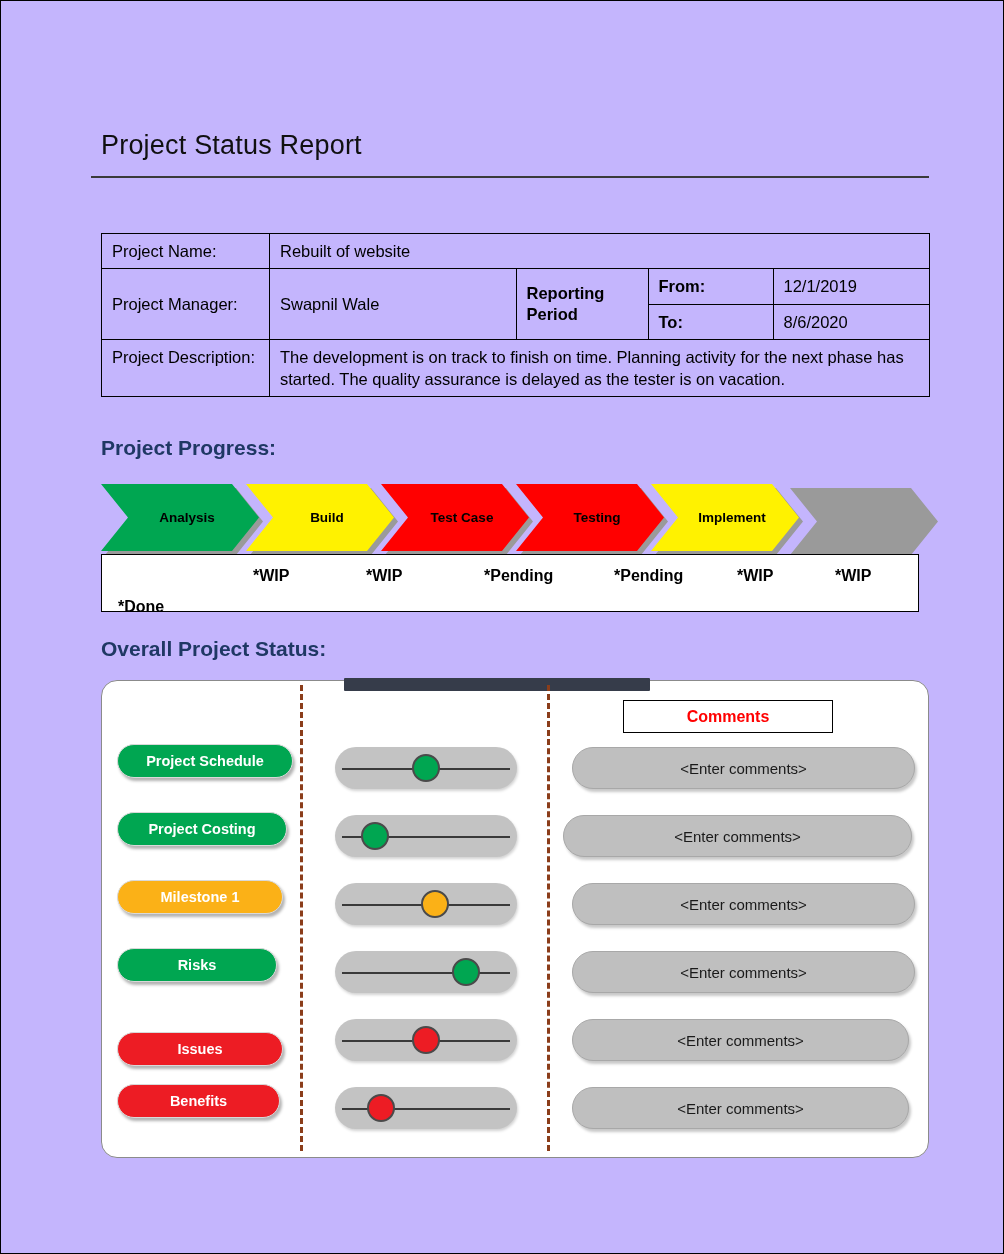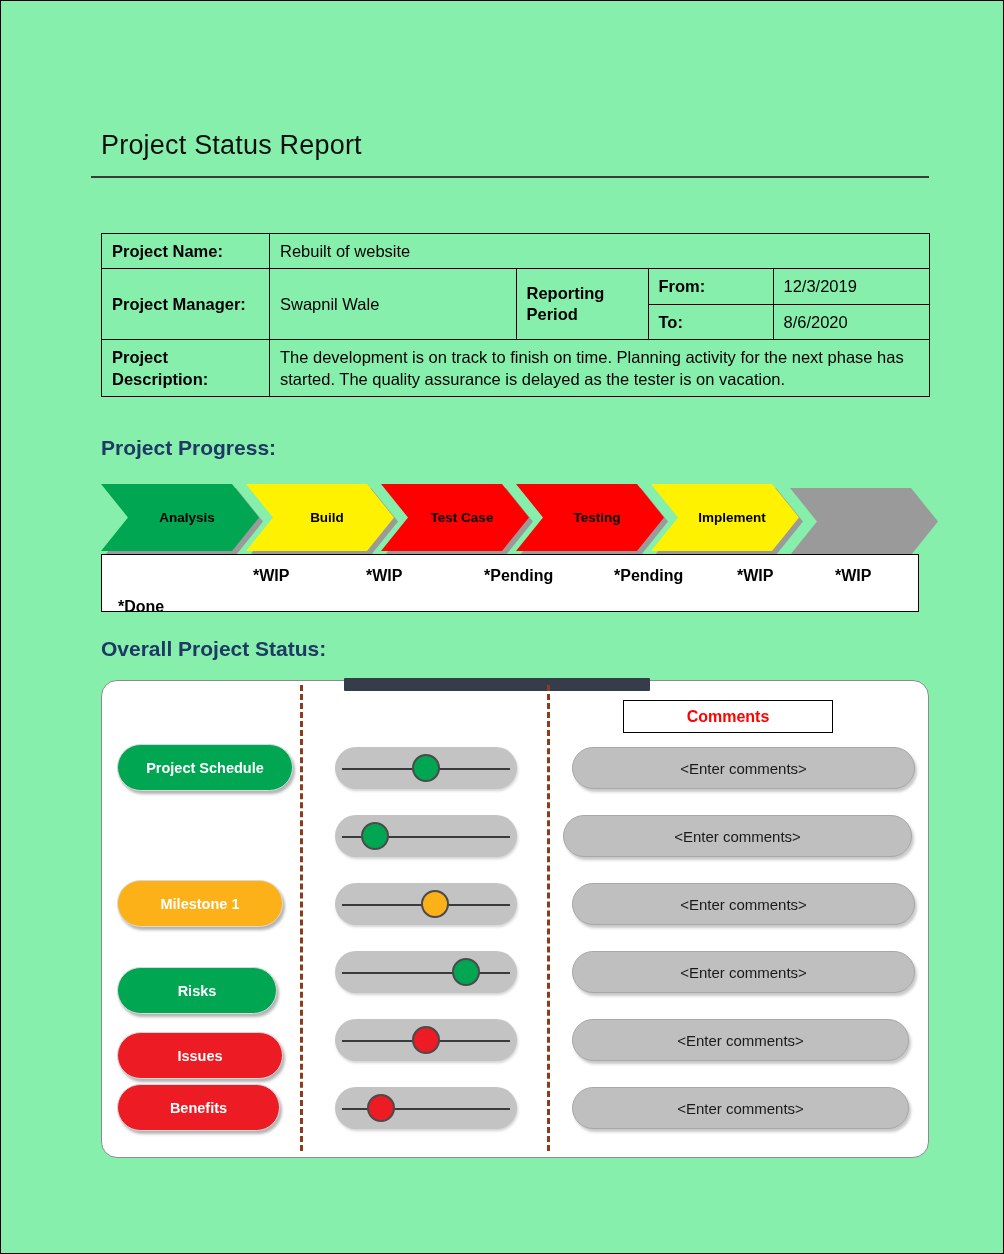--- a/index.html
+++ b/index.html
@@ -9,21 +9,21 @@
     background: #ffffff;
   }
   body {
     font-family: "Liberation Sans", sans-serif;
     color: #000000;
   }
   .page {
     position: relative;
     width: 1004px;
     height: 1254px;
-    background: #86efac;
+    background: #c4b5fd;
     border: 1px solid #000000;
     box-sizing: border-box;
     overflow: hidden;
     padding-left: 46px;
   }
 
   
   .doc-title {
     position: absolute;
     left: 100px;
@@ -53,21 +53,21 @@
     table-layout: fixed;
   }
   .info-table td {
     border: 1.6px solid #000000;
     padding: 6px 10px;
     font-size: 16.5px;
     vertical-align: middle;
     line-height: 1.35;
   }
   .info-table td.lbl {
-    font-weight: bold;
+    font-weight: normal;
     width: 168px;
   }
   .info-table td.rp {
     font-weight: bold;
     width: 132px;
     line-height: 1.3;
   }
   .info-table td.ft {
     font-weight: bold;
     width: 125px;
@@ -187,21 +187,21 @@
     justify-content: center;
     font-size: 16px;
     font-weight: bold;
     color: #ff0000;
   }
 
   .srow { position: absolute; left: 0; width: 100%; height: 56px; }
 
   .tag {
     position: absolute;
-    height: 47px;
+    height: 34px;
     border-radius: 26px;
     border: 1px solid #d9d9d9;
     box-shadow: 2px 3px 3px rgba(0,0,0,0.30);
     display: flex;
     align-items: center;
     justify-content: center;
     color: #ffffff;
     font-size: 14.5px;
     font-weight: bold;
     box-sizing: border-box;
@@ -278,21 +278,21 @@
                 <col style="width:246px">
                 <col style="width:132px">
                 <col style="width:125px">
                 <col style="width:157px">
               </colgroup>
             <tbody>
               <tr>
                 <td rowspan="2" style="border-top:none;border-left:none;border-bottom:none">Swapnil Wale</td>
                 <td rowspan="2" class="rp" style="border-top:none;border-bottom:none">Reporting Period</td>
                 <td class="ft" style="border-top:none">From:</td>
-                <td class="dt" style="border-top:none;border-right:none">12/3/2019</td>
+                <td class="dt" style="border-top:none;border-right:none">12/1/2019</td>
               </tr>
               <tr>
                 <td class="ft" style="border-bottom:none">To:</td>
                 <td class="dt" style="border-bottom:none;border-right:none">8/6/2020</td>
               </tr>
             </tbody>
           </table>
         </td>
       </tr>
       <tr>
@@ -348,36 +348,37 @@
     <div id="status-rows">
         <div class="srow" style="top: 63px;">
           <div class="tag" style="left: 15px; width: 176px; top: 0px; background: rgb(0, 166, 81);">Project Schedule</div>
           <div class="slider" style="left: 233px; top: 3px;">
             <div class="slider-track"></div>
             <div class="slider-knob" style="left: 50%; background: rgb(0, 166, 81);"></div>
           </div>
           <div class="comment-pill" style="left: 470px; width: 343px; top: 3px;">&lt;Enter comments&gt;</div>
         </div>
         <div class="srow" style="top: 131px;">
+          <div class="tag" style="left: 15px; width: 170px; top: 0px; background: rgb(0, 166, 81);">Project Costing</div>
           <div class="slider" style="left: 233px; top: 3px;">
             <div class="slider-track"></div>
             <div class="slider-knob" style="left: 22%; background: rgb(0, 166, 81);"></div>
           </div>
           <div class="comment-pill" style="left: 461px; width: 349px; top: 3px;">&lt;Enter comments&gt;</div>
         </div>
         <div class="srow" style="top: 199px;">
           <div class="tag" style="left: 15px; width: 166px; top: 0px; background: rgb(251, 177, 23);">Milestone 1</div>
           <div class="slider" style="left: 233px; top: 3px;">
             <div class="slider-track"></div>
             <div class="slider-knob" style="left: 55%; background: rgb(251, 177, 23);"></div>
           </div>
           <div class="comment-pill" style="left: 470px; width: 343px; top: 3px;">&lt;Enter comments&gt;</div>
         </div>
         <div class="srow" style="top: 267px;">
-          <div class="tag" style="left: 15px; width: 160px; top: 0px; background: rgb(0, 166, 81); margin-top: 19px;">Risks</div>
+          <div class="tag" style="left: 15px; width: 160px; top: 0px; background: rgb(0, 166, 81);">Risks</div>
           <div class="slider" style="left: 233px; top: 3px;">
             <div class="slider-track"></div>
             <div class="slider-knob" style="left: 72%; background: rgb(0, 166, 81);"></div>
           </div>
           <div class="comment-pill" style="left: 470px; width: 343px; top: 3px;">&lt;Enter comments&gt;</div>
         </div>
         <div class="srow" style="top: 335px;">
           <div class="tag" style="left: 15px; width: 166px; top: 16px; background: rgb(237, 28, 36);">Issues</div>
           <div class="slider" style="left: 233px; top: 3px;">
             <div class="slider-track"></div>

